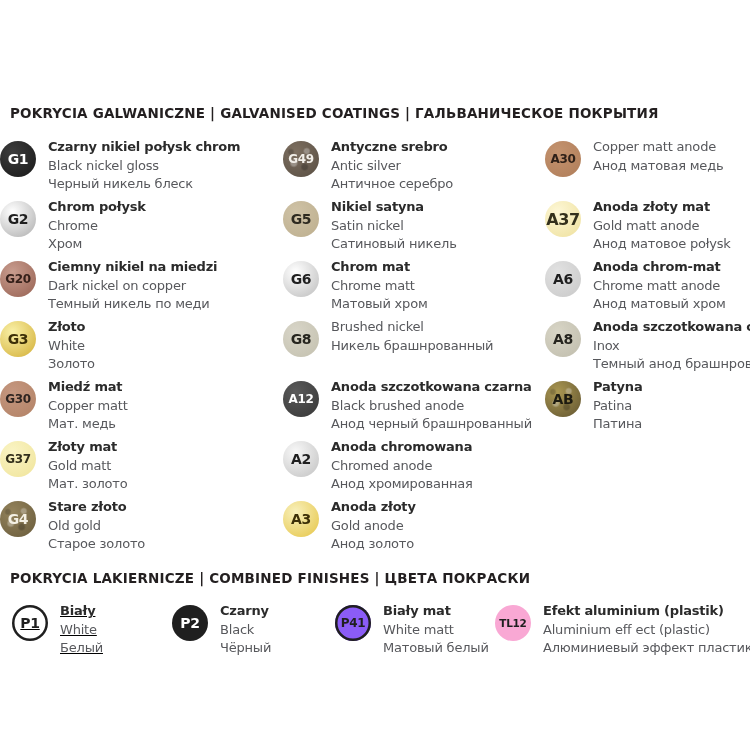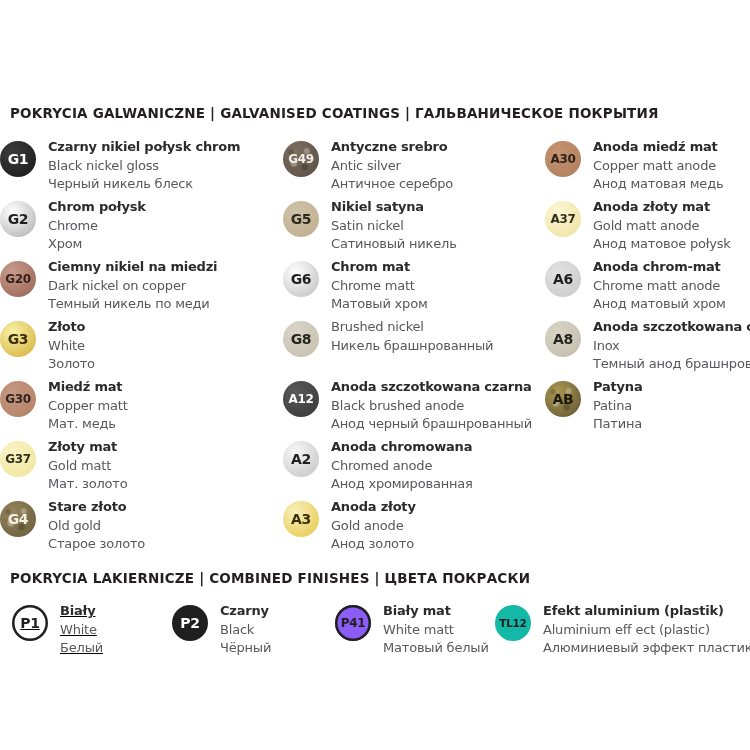--- a/index.html
+++ b/index.html
@@ -183,28 +183,27 @@
       <span class="ru">Анод золото</span>
     </div>
   </div>
     </div>
   <div class="col" id="col-3">
       <div class="finish-item">
     <div class="swatch" style="background: radial-gradient(circle at 35% 30%, rgb(196, 147, 111), rgb(178, 128, 92) 85%); color: rgb(46, 32, 24);">
       <span style="font-size: 12px;">A30</span>
     </div>
     <div class="labels">
-      <span class="pl">Anoda miedź mat</span>
       <span class="en">Copper matt anode</span>
       <span class="ru">Анод матовая медь</span>
     </div>
   </div>
       <div class="finish-item">
     <div class="swatch" style="background: radial-gradient(circle at 35% 30%, rgb(253, 247, 214), rgb(240, 227, 164) 85%); color: rgb(51, 48, 28);">
-      <span style="font-size: 12px;">A37</span>
+      <span style="font-size: 16px;">A37</span>
     </div>
     <div class="labels">
       <span class="pl">Anoda złoty mat</span>
       <span class="en">Gold matt anode</span>
       <span class="ru">Анод матовое połysk</span>
     </div>
   </div>
       <div class="finish-item">
     <div class="swatch" style="background: radial-gradient(circle at 35% 30%, rgb(226, 226, 226), rgb(204, 204, 204) 85%); color: rgb(31, 31, 31);">
       <span style="font-size: 14px;">A6</span>
@@ -264,21 +263,21 @@
     <div class="swatch" style="background: #8b5cf6; color: rgb(31, 31, 31); box-shadow: rgb(31, 31, 31) 0px 0px 0px 2.5px inset;">
       <span style="font-size: 12px;">P41</span>
     </div>
     <div class="labels">
       <span class="pl">Biały mat</span>
       <span class="en">White matt</span>
       <span class="ru">Матовый белый</span>
     </div>
   </div>
       <div class="finish-item">
-    <div class="swatch" style="background: #14b8a6; color: rgb(31, 31, 31);">
+    <div class="swatch" style="background: #f9a8d4; color: rgb(31, 31, 31);">
       <span style="font-size: 10.5px;">TL12</span>
     </div>
     <div class="labels">
       <span class="pl">Efekt aluminium (plastik)</span>
       <span class="en">Aluminium eff ect (plastic)</span>
       <span class="ru">Алюминиевый эффект пластика</span>
     </div>
   </div>
     </div>
 

